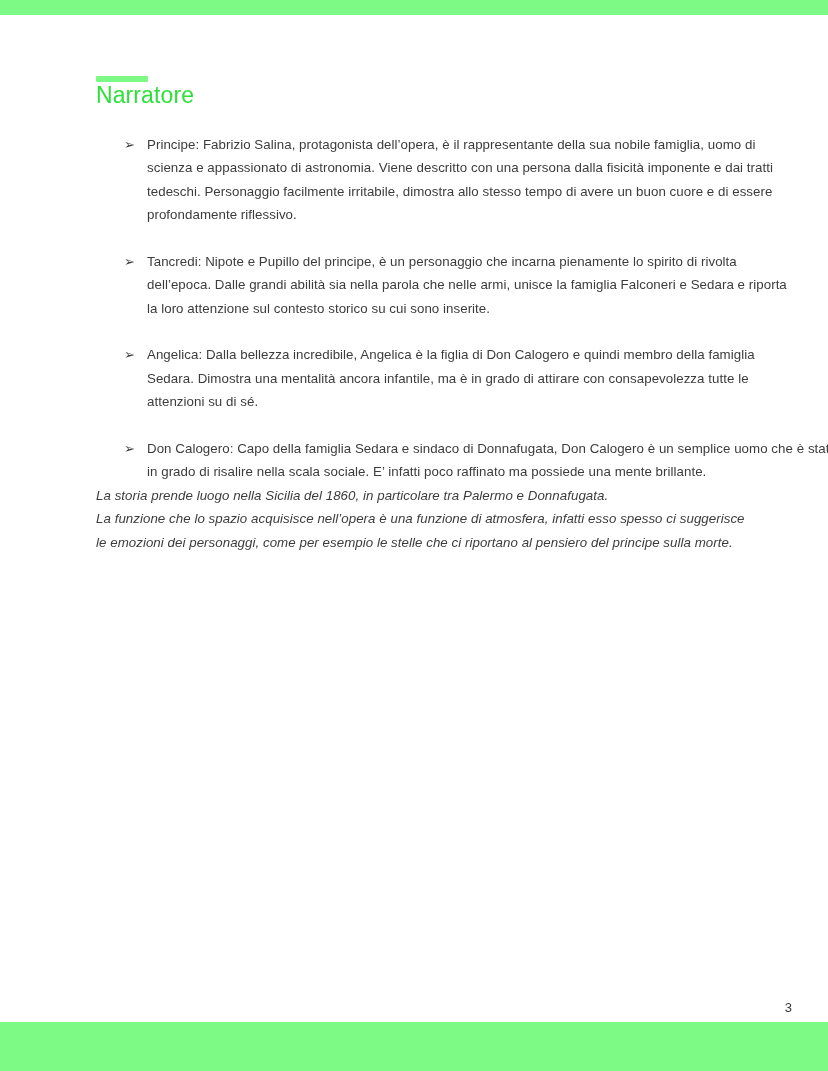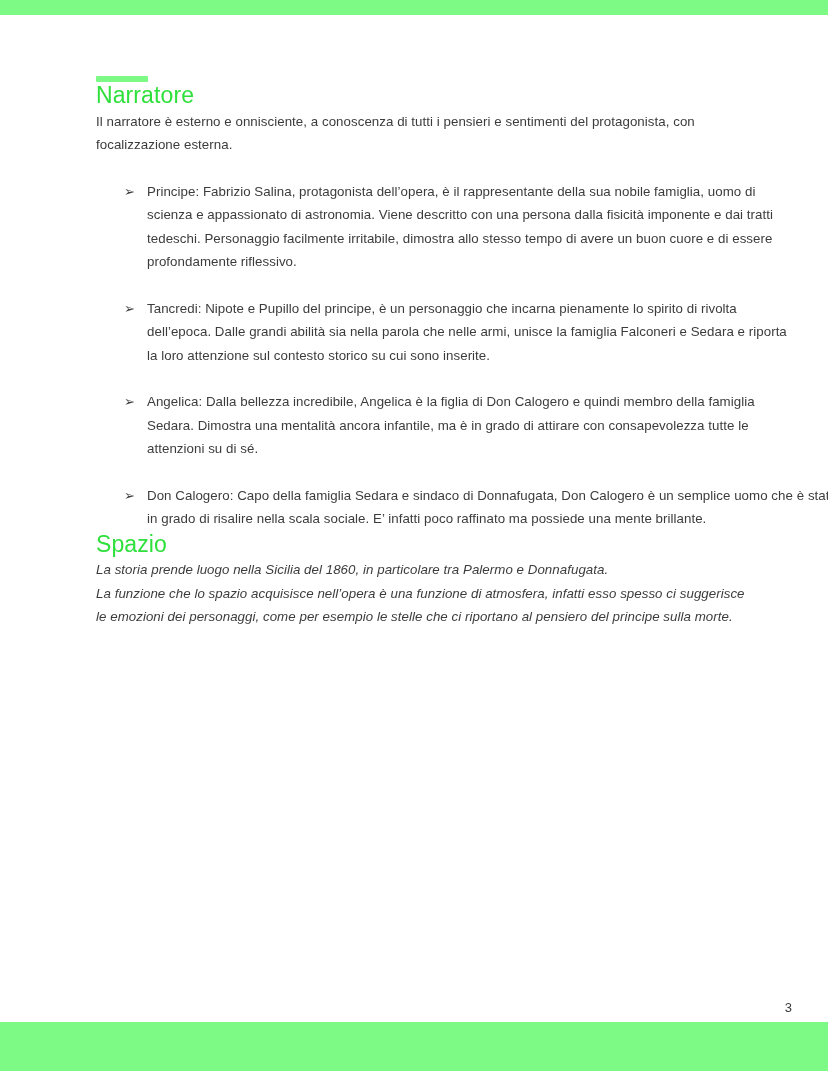--- a/index.html
+++ b/index.html
@@ -139,21 +139,20 @@
 
 <div class="band band-top"></div>
 
 <div class="page">
   <div class="content">
 
     <div class="accent-rule"></div>
 
     <h2 class="section-heading heading-narratore">Narratore</h2>
 
-    <p class="body-text para-narratore">Il narratore è esterno e onnisciente, a conoscenza di tutti i pensieri e sentimenti del protagonista, con focalizzazione esterna.</p>
 
 
     <ul class="char-list">
       <li>
         <span class="marker">➢</span>
         <span>Principe: Fabrizio Salina, protagonista dell’opera, è il rappresentante della sua nobile famiglia, uomo di scienza e appassionato di astronomia. Viene descritto con una persona dalla fisicità imponente e dai tratti tedeschi. Personaggio facilmente irritabile, dimostra allo stesso tempo di avere un buon cuore e di essere profondamente riflessivo.</span>
       </li>
       <li>
         <span class="marker">➢</span>
         <span>Tancredi: Nipote e Pupillo del principe, è un personaggio che incarna pienamente lo spirito di rivolta dell’epoca. Dalle grandi abilità sia nella parola che nelle armi, unisce la famiglia Falconeri e Sedara e riporta la loro attenzione sul contesto storico su cui sono inserite.</span>
@@ -161,21 +160,20 @@
       <li>
         <span class="marker">➢</span>
         <span>Angelica: Dalla bellezza incredibile, Angelica è la figlia di Don Calogero e quindi membro della famiglia Sedara. Dimostra una mentalità ancora infantile, ma è in grado di attirare con consapevolezza tutte le attenzioni su di sé.</span>
       </li>
       <li class="li-wide">
         <span class="marker">➢</span>
         <span> Don Calogero: Capo della famiglia Sedara e sindaco di Donnafugata, Don Calogero è un semplice uomo che è stato in grado di risalire nella scala sociale. E’ infatti poco raffinato ma possiede una mente brillante.</span>
       </li>
     </ul>
 
-    <h2 class="section-heading heading-spazio">Spazio</h2>
 
     <p class="body-text para-spazio" style="white-space: pre-line;">La storia prende luogo nella Sicilia del 1860, in particolare tra Palermo e Donnafugata.
 La funzione che lo spazio acquisisce nell’opera è una funzione di atmosfera, infatti esso spesso ci suggerisce le emozioni dei personaggi, come per esempio le stelle che ci riportano al pensiero del principe sulla morte.</p>
 
   </div>
 
   <div class="page-number">3</div>
 </div>
 
 <div class="band band-bottom"></div>

